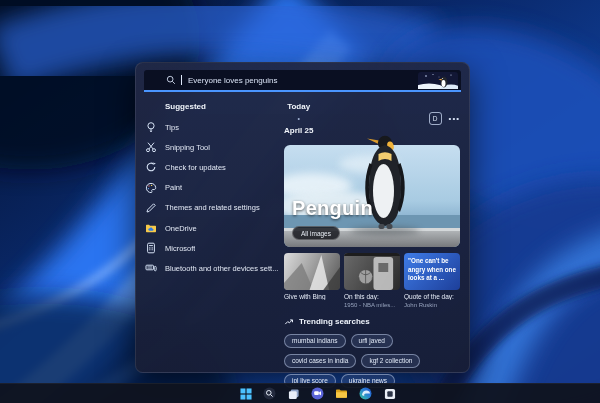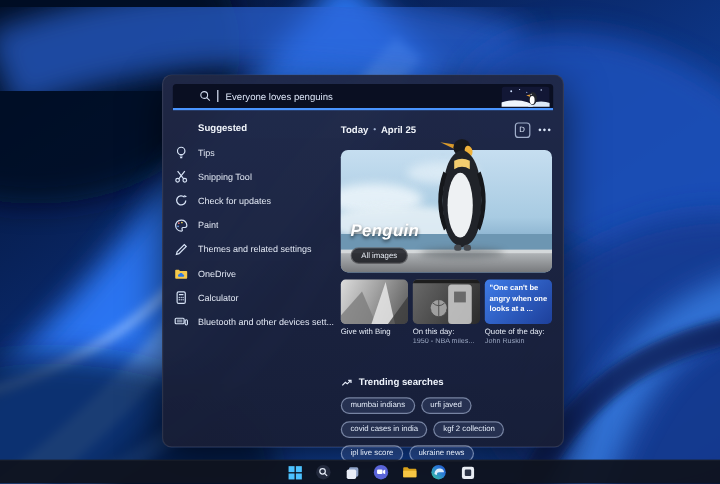--- a/index.html
+++ b/index.html
@@ -20,21 +20,21 @@
 
   .columns{display:flex;padding:0 9px;}
   .col-left{width:139px;flex:none;}
   .suggested-title{margin:10px 0 6px;font-size:8px;font-weight:bold;color:#f0f4fa;padding-left:20px;}
   .sg-item{display:flex;align-items:center;gap:8px;height:20.2px;cursor:default;}
   .sg-ico{width:12px;height:12px;flex:none;display:flex;}
   .sg-label{font-size:7.5px;color:#e2e8f4;white-space:nowrap;overflow:hidden;}
 
   .col-right{flex:1;min-width:0;}
   .today-header{margin-top:10px;display:flex;align-items:center;font-size:8px;color:#f0f4fa;}
-  .th-left{display:flex;gap:4px;align-items:center;font-weight:bold;}
+  .th-left{display:flex;gap:4px;align-items:center;font-weight:bold;flex-direction:column;}
   .th-sep{color:#9fb0d0;font-weight:normal;font-size:7px;}
   .th-right{margin-left:auto;display:flex;align-items:center;gap:7px;}
   .d-badge{width:11px;height:11px;border:1px solid rgba(205,220,245,.75);border-radius:3px;
            font-size:6.5px;color:#dbe6f8;display:flex;align-items:center;justify-content:center;}
   .more{color:#dbe6f8;font-size:8px;letter-spacing:1px;line-height:1;}
 
   
   .hero{position:relative;margin-top:10px;height:102px;}
   .hero-img{position:absolute;inset:0;border-radius:6px;overflow:hidden;
             background:linear-gradient(180deg,#c6def0 0%,#a8cbe2 55%,#8fb6d2 70%);}
@@ -43,38 +43,38 @@
   .c2{left:55px;top:10px;width:60px;height:18px;opacity:.6;}
   .ice{position:absolute;left:-8px;bottom:26px;width:120px;height:30px;background:#e4eff5;
        border-radius:50% 60% 40% 50%;filter:blur(3px);opacity:.9;}
   .sea{position:absolute;left:0;right:0;bottom:16px;height:16px;background:#6d96b2;}
   .rock{position:absolute;left:0;right:0;bottom:0;height:17px;
         background:linear-gradient(180deg,#b3b7ba,#77797c);}
   .rock::before{content:"";position:absolute;top:-2px;left:0;right:0;height:3px;background:#d4d8da;}
   .penguin-shadow{position:absolute;left:66px;bottom:12px;width:70px;height:8px;background:#4c5358;
                   border-radius:50%;filter:blur(3px);opacity:.55;}
   .penguin-svg{position:absolute;left:72px;bottom:14px;width:58px;height:98px;}
-  .hero-title{position:absolute;left:8px;bottom:27px;font-size:14px;font-weight:bold;color:#fff;
-              text-shadow:0 1px 3px rgba(0,0,0,.65);letter-spacing:.3px;font-style:italic;}
+  .hero-title{position:absolute;left:8px;bottom:27px;font-size:20px;font-weight:bold;color:#fff;
+              text-shadow:0 1px 3px rgba(0,0,0,.65);letter-spacing:.3px;}
   .all-images{position:absolute;left:8px;bottom:7px;background:rgba(18,20,26,.82);color:#e8edf5;
               font-size:6.5px;padding:2.5px 8px;border-radius:9px;border:1px solid rgba(255,255,255,.25);}
 
   
   .cards{display:flex;gap:4px;margin-top:6px;}
   .card{flex:1;min-width:0;cursor:default;}
   .card-img{height:37px;border-radius:4px;overflow:hidden;position:relative;}
   .ci-1{background:linear-gradient(115deg,#dcdcdc 0%,#a3a3a3 45%,#565656 100%);}
   .ci-2{background:linear-gradient(120deg,#6a6a6a,#2a2a2a);}
   .ci-3{background:linear-gradient(135deg,#3f7ce8,#1d3f9a);}
   .quote-text{font-size:6.3px;color:#fff;padding:4px 4px 0;line-height:1.35;font-weight:bold;}
   .card-cap1{margin-top:3px;font-size:6.5px;color:#e6ecf7;white-space:nowrap;overflow:hidden;}
   .card-cap2{font-size:6px;color:#97a3bd;margin-top:1.5px;white-space:nowrap;overflow:hidden;}
 
   
-  .trending{margin-top:26px;}
+  .trending{margin-top:9px;}
   .tr-head{display:flex;align-items:center;gap:5px;font-size:8px;font-weight:bold;color:#eef3fb;}
   .chips{display:flex;flex-wrap:wrap;gap:6px 5px;margin-top:7px;}
   .chip{font-size:6.5px;color:#e2eaf7;padding:2.5px 7px;border:1px solid rgba(185,200,230,.55);
         border-radius:9px;background:rgba(95,115,165,.22);white-space:nowrap;cursor:default;}
 
   
   .taskbar{position:absolute;left:0;right:0;bottom:0;height:19px;
            background:rgba(15,19,31,.95);border-top:1px solid rgba(255,255,255,.05);}
   .tb-icons{position:absolute;left:239px;top:0;height:100%;display:flex;align-items:center;gap:11px;}
   .tb-ico{width:13px;height:13px;display:flex;align-items:center;justify-content:center;}
@@ -213,21 +213,21 @@
               <rect x="2.6" y="1.2" width="6.8" height="9.6" rx="1.2" fill="none" stroke="#d6e2f5" stroke-width="1"></rect>
               <line x1="4.1" y1="3.6" x2="7.9" y2="3.6" stroke="#d6e2f5"></line>
               <circle cx="4.4" cy="5.9" r="0.55" fill="#d6e2f5"></circle>
                 <circle cx="6" cy="5.9" r="0.55" fill="#d6e2f5"></circle>
               <circle cx="7.6" cy="5.9" r="0.55" fill="#d6e2f5"></circle>
                 <circle cx="4.4" cy="7.8" r="0.55" fill="#d6e2f5"></circle>
               <circle cx="6" cy="7.8" r="0.55" fill="#d6e2f5"></circle>
                 <circle cx="7.6" cy="7.8" r="0.55" fill="#d6e2f5"></circle>
             </svg>
             </span>
-          <span class="sg-label">Calculator</span>
+          <span class="sg-label">Microsoft</span>
         </div>
 
         <div class="sg-item">
           <span class="sg-ico">
             <svg viewBox="0 0 12 12" width="12" height="12">
               <rect x="1" y="3.2" width="7.4" height="4.6" rx="0.8" fill="none" stroke="#d6e2f5" stroke-width="1"></rect>
               <path d="M2.4 4.8 h4.6 M2.4 6.2 h4.6" stroke="#d6e2f5" stroke-width="0.7"></path>
               <rect x="9.3" y="4.4" width="1.9" height="4.4" rx="0.95" fill="none" stroke="#d6e2f5" stroke-width="0.9"></rect>
             </svg>
             </span>

